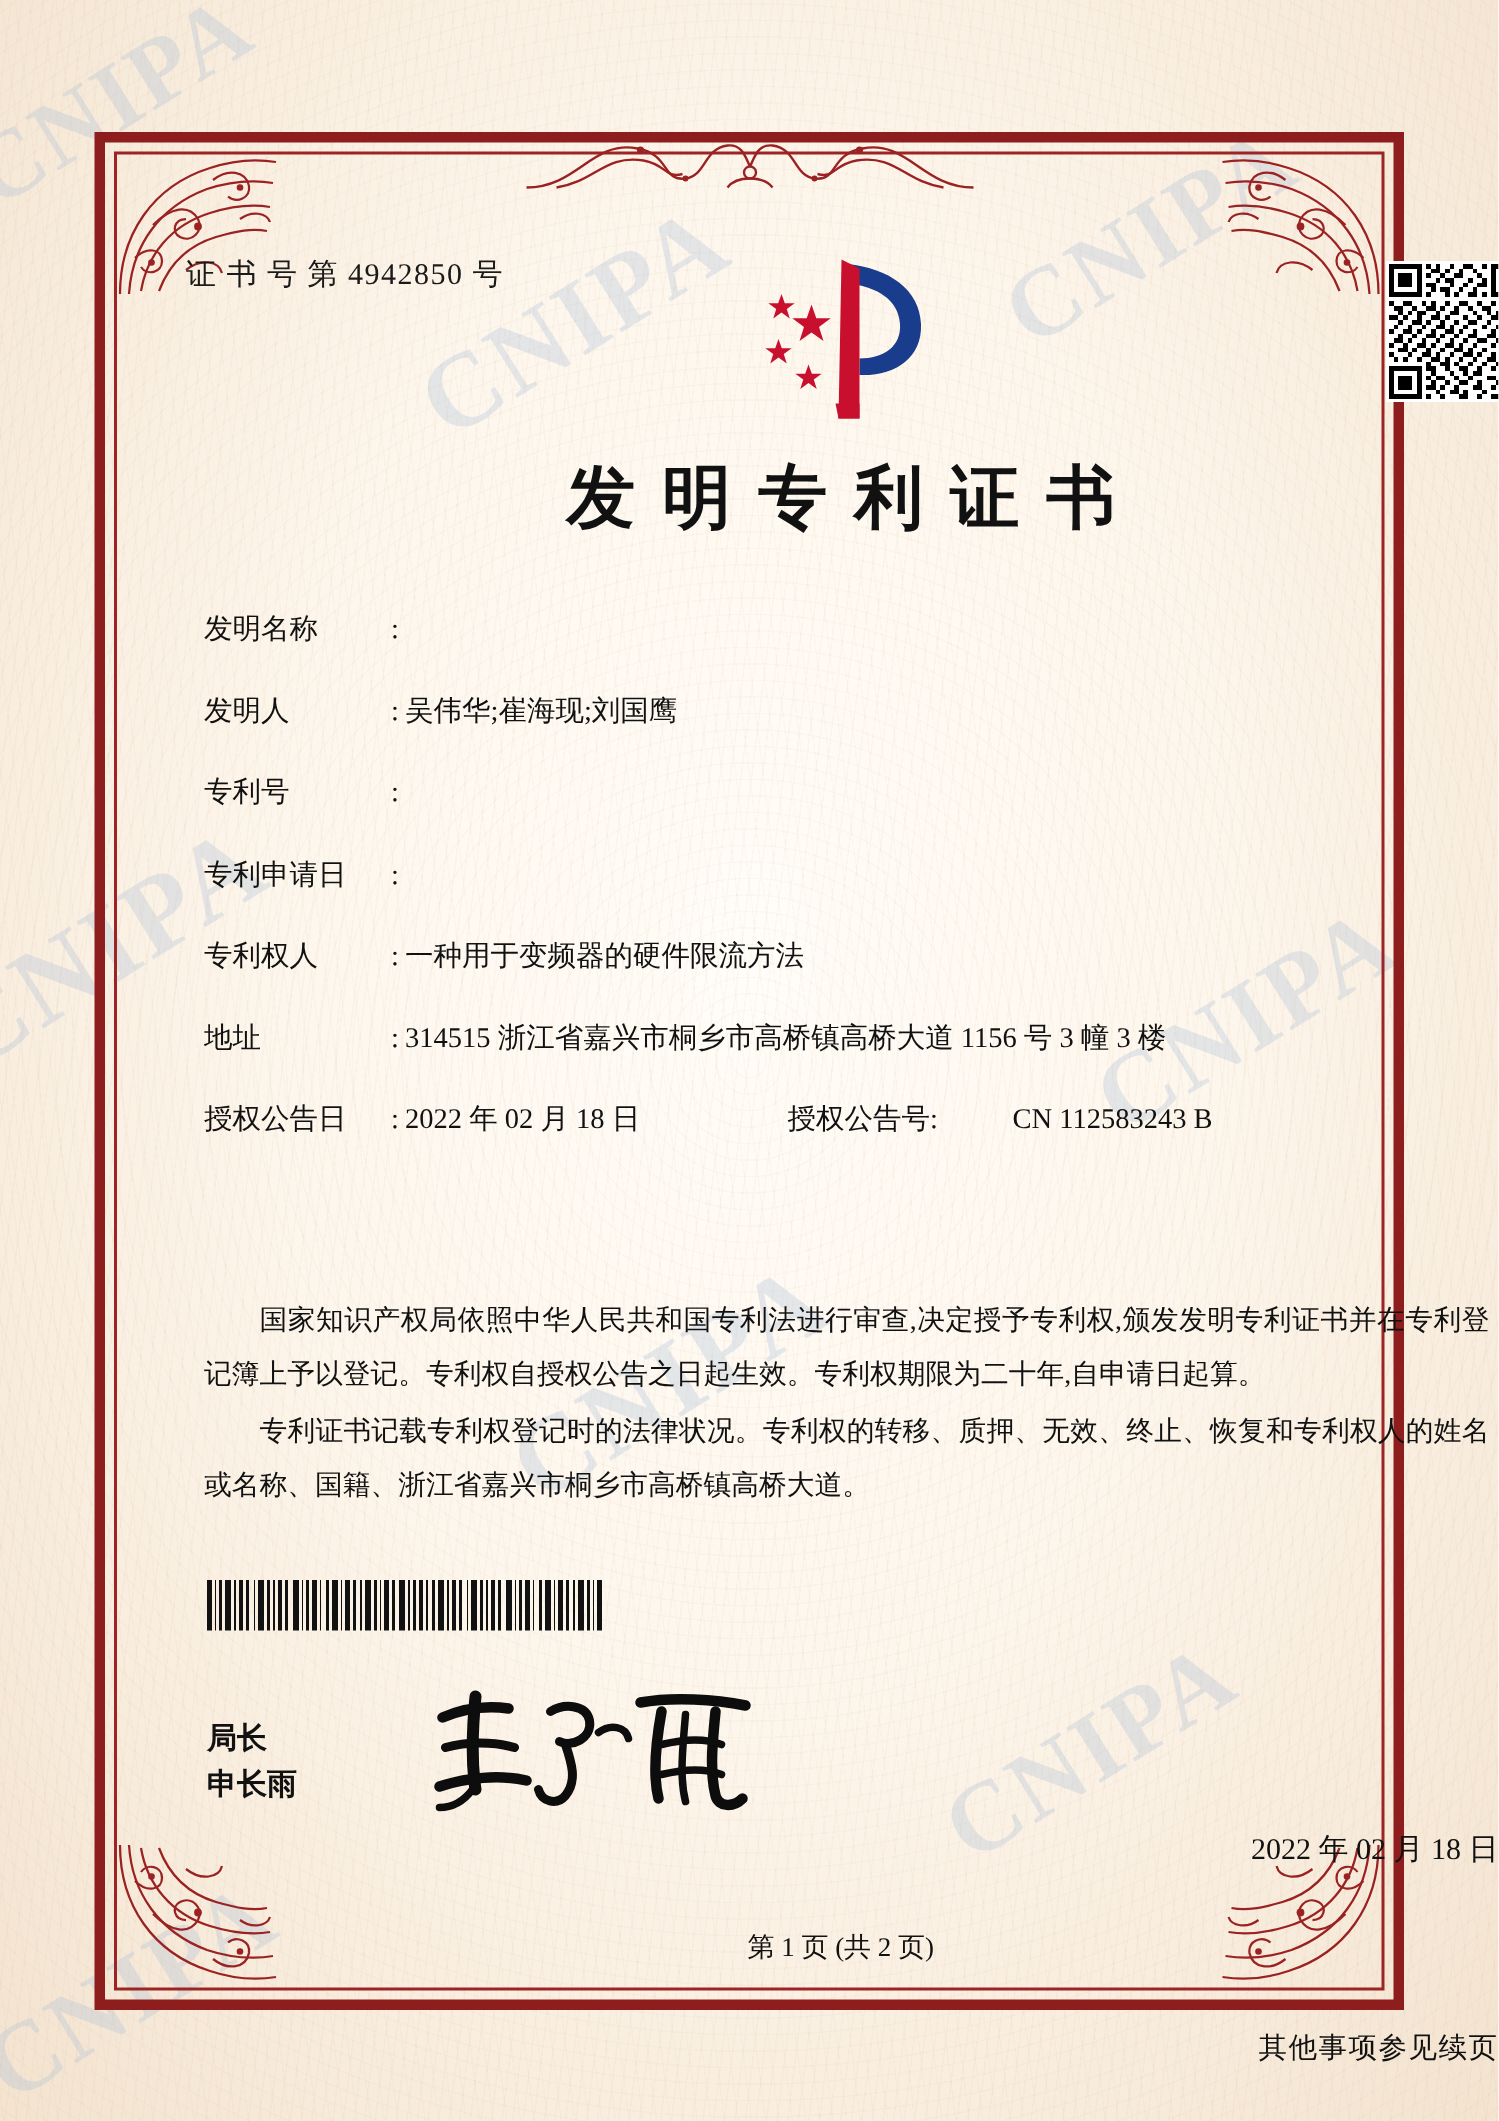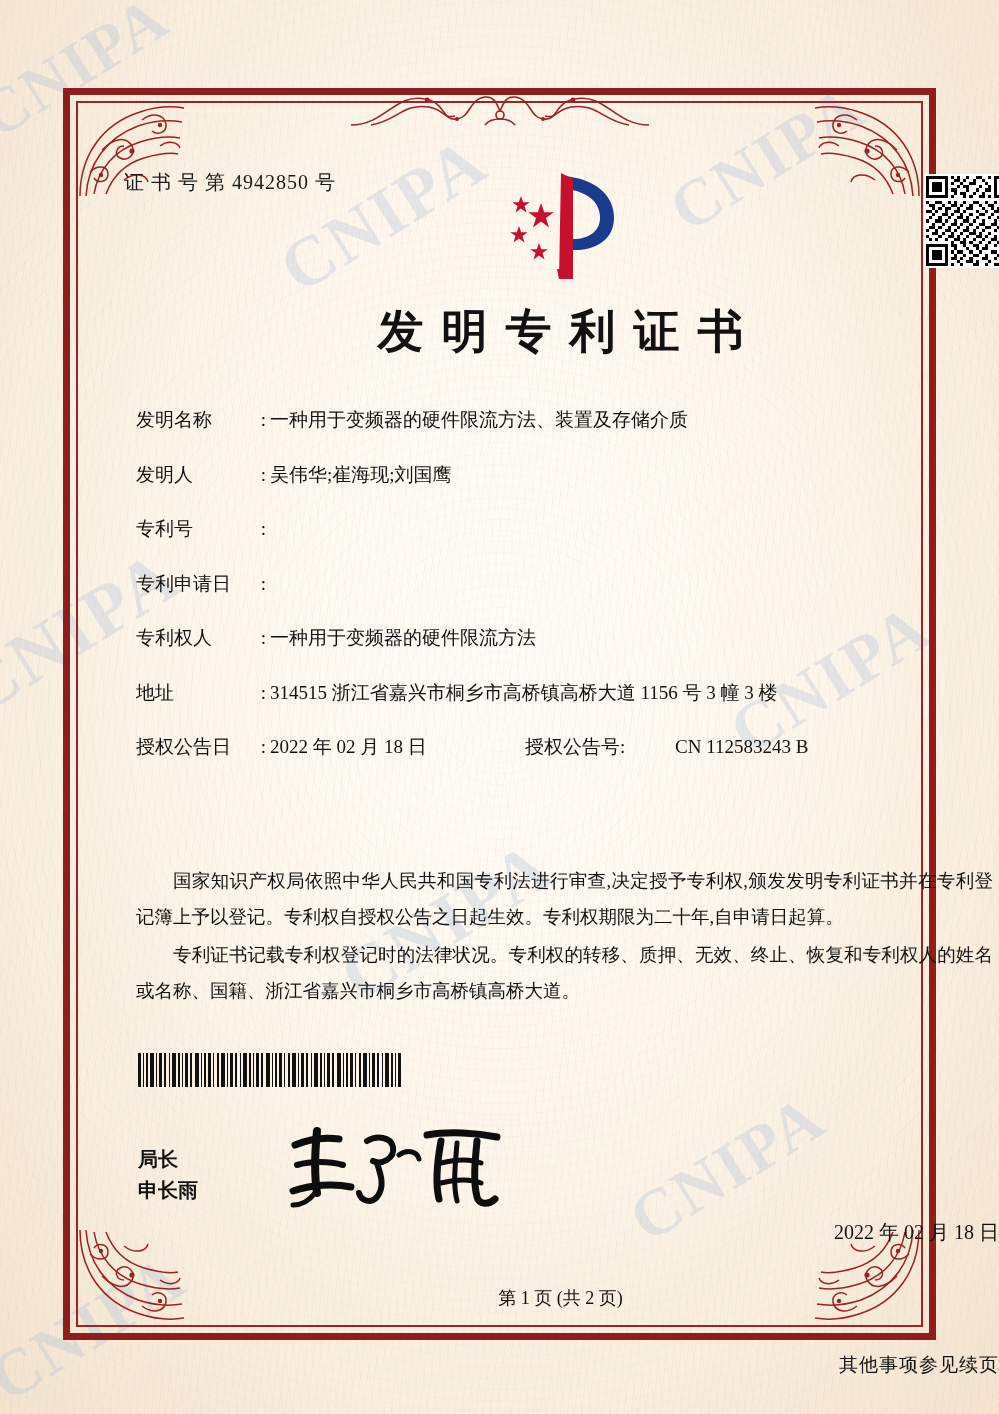--- a/index.html
+++ b/index.html
@@ -599,21 +599,20 @@
 
     <div class="title">发明专利证书</div>
 
     <div class="fields">
 
       <div class="field-row">
         <div class="field-label">
           <span>发明名称</span>
             <span class="colon">:</span>
         </div>
-        <div class="field-value">一种用于变频器的硬件限流方法、装置及存储介质</div>
       </div>
 
       <div class="field-row">
         <div class="field-label">
           <span>发明人</span>
             <span class="colon">:</span>
         </div>
         <div class="field-value">吴伟华;崔海现;刘国鹰</div>
       </div>
 

